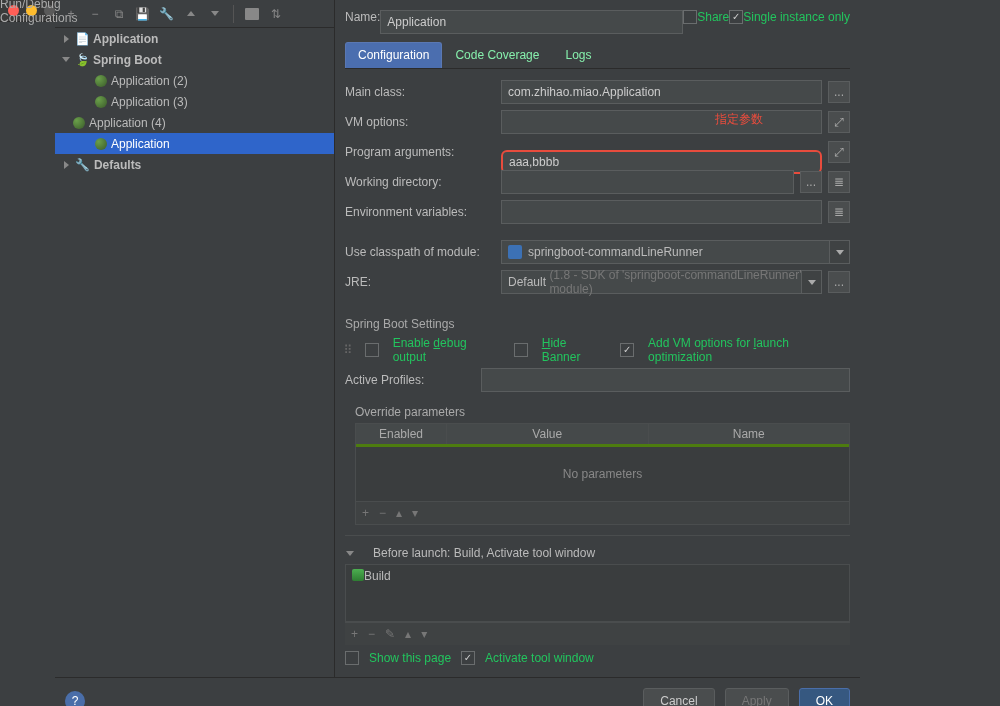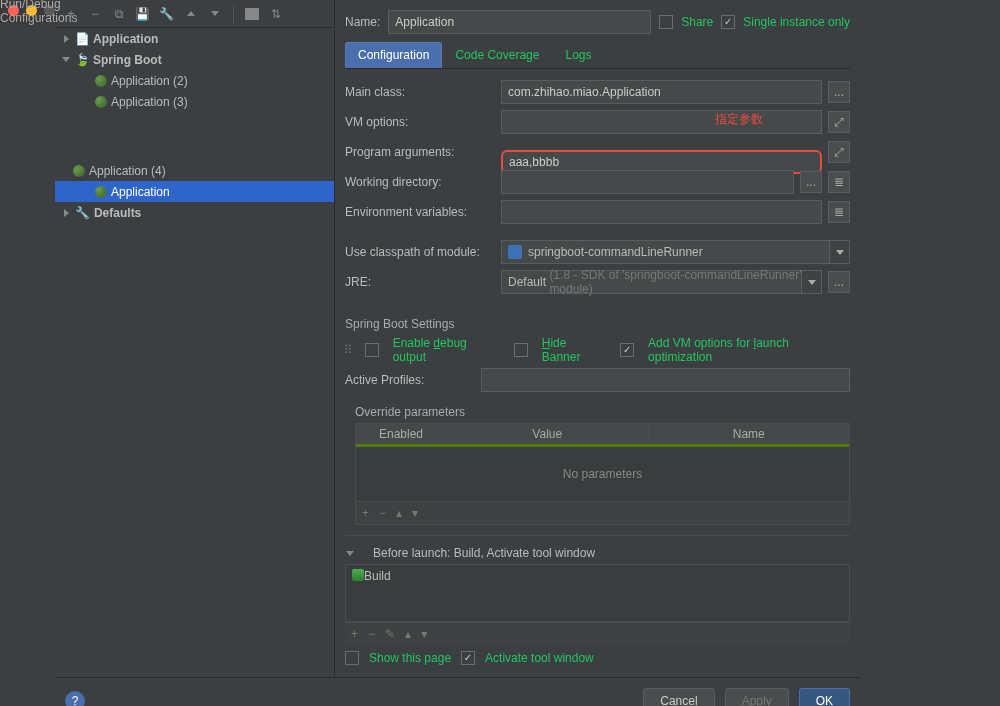--- a/index.html
+++ b/index.html
@@ -23,27 +23,27 @@
   .sidebar { width: 280px; border-right: 1px solid #2b2b2b; background: #3c3f41; overflow: auto; }
   .tree-row { height: 21px; display: flex; align-items: center; padding-left: 6px; gap: 4px; }
   .tree-row.sel { background: #2f65ca; color: #fff; }
   .disclosure { width: 10px; height: 10px; display: inline-flex; align-items: center; justify-content: center; }
   .tri-right { width: 0; height: 0; border-top: 4px solid transparent; border-bottom: 4px solid transparent; border-left: 5px solid #888; }
   .tri-down { width: 0; height: 0; border-left: 4px solid transparent; border-right: 4px solid transparent; border-top: 5px solid #888; }
   .node-icon { width: 14px; height: 14px; }
   .leaf-icon { width: 12px; height: 12px; border-radius: 50%; background: radial-gradient(circle at 30% 30%, #6a9f4a, #3a5a2a); }
   .wrench { font-size: 12px; color: #c9a93a; }
   .main { flex: 1; display: flex; flex-direction: column; padding: 6px 10px 0 10px; overflow: hidden; }
-  .name-row { display: flex; align-items: center; gap: 8px; padding: 4px 0 8px 0; }
+  .name-row { display: flex; gap: 0; padding: 4px 0 8px 0; }
   .name-row input.text { flex: 1; height: 24px; background: #45494a; border: 1px solid #5a5d5e; color: #ccc; padding: 0 6px; }
   .chk { width: 14px; height: 14px; border: 1px solid #6a6d6e; background: #3c3f41; display: inline-flex; align-items: center; justify-content: center; }
   .chk.checked::after { content: "✓"; color: #ccc; font-size: 10px; line-height: 10px; }
   .chklabel { color: #22c55e; }
   .tabs { display: flex; border-bottom: 1px solid #2b2b2b; }
-  .tab { padding: 5px 12px 6px; color: #22c55e; cursor: pointer; border: 1px solid transparent; border-bottom: none; }
+  .tab { padding: 5px 12px 6px; color: #86efac; cursor: pointer; border: 1px solid transparent; border-bottom: none; }
   .tab.active { background: #4b6eaf; color: #fff; border-color: #5a78b3; border-radius: 3px 3px 0 0; }
   .form { padding: 8px 0; }
   .frow { display: flex; align-items: center; height: 30px; gap: 6px; }
   .flabel { width: 150px; color: #bbb; }
   .finput { flex: 1; height: 24px; background: #45494a; border: 1px solid #5a5d5e; color: #ccc; padding: 0 6px; }
   .highlight { border: 2px solid #e84c3d; border-radius: 6px; margin-top: 20px; }
   .sqbtn { width: 22px; height: 22px; background: #4a4d4e; border: 1px solid #5a5d5e; color: #aaa; display: flex; align-items: center; justify-content: center; cursor: pointer; font-size: 12px; }
   .dropdown { flex: 1; display: flex; align-items: center; height: 24px; background: #45494a; border: 1px solid #5a5d5e; padding: 0 6px; position: relative; }
   .dropdown .dd-arrow { position: absolute; right: 0; top: 0; width: 20px; height: 100%; background: #3f4243; border-left: 1px solid #5a5d5e; display: flex; align-items: center; justify-content: center; }
   .dd-arrow .caret { width: 0; height: 0; border-left: 4px solid transparent; border-right: 4px solid transparent; border-top: 5px solid #aaa; }
@@ -126,21 +126,21 @@
         </div>
 
         <div class="tree-row" style="padding-left:40px;">
           <span class="leaf-icon"></span>
           <span>Application (2)</span>
         </div>
         <div class="tree-row" style="padding-left:40px;">
           <span class="leaf-icon"></span>
           <span>Application (3)</span>
         </div>
-        <div class="tree-row" style="padding-left:18px;margin-top:48px;">
+        <div class="tree-row" style="padding-left:18px;">
           <span class="leaf-icon"></span>
           <span>Application (4)</span>
         </div>
         <div class="tree-row sel" style="padding-left:40px;">
           <span class="leaf-icon"></span>
           <span>Application</span>
         </div>
 
         <div class="tree-row">
           <span class="disclosure">

